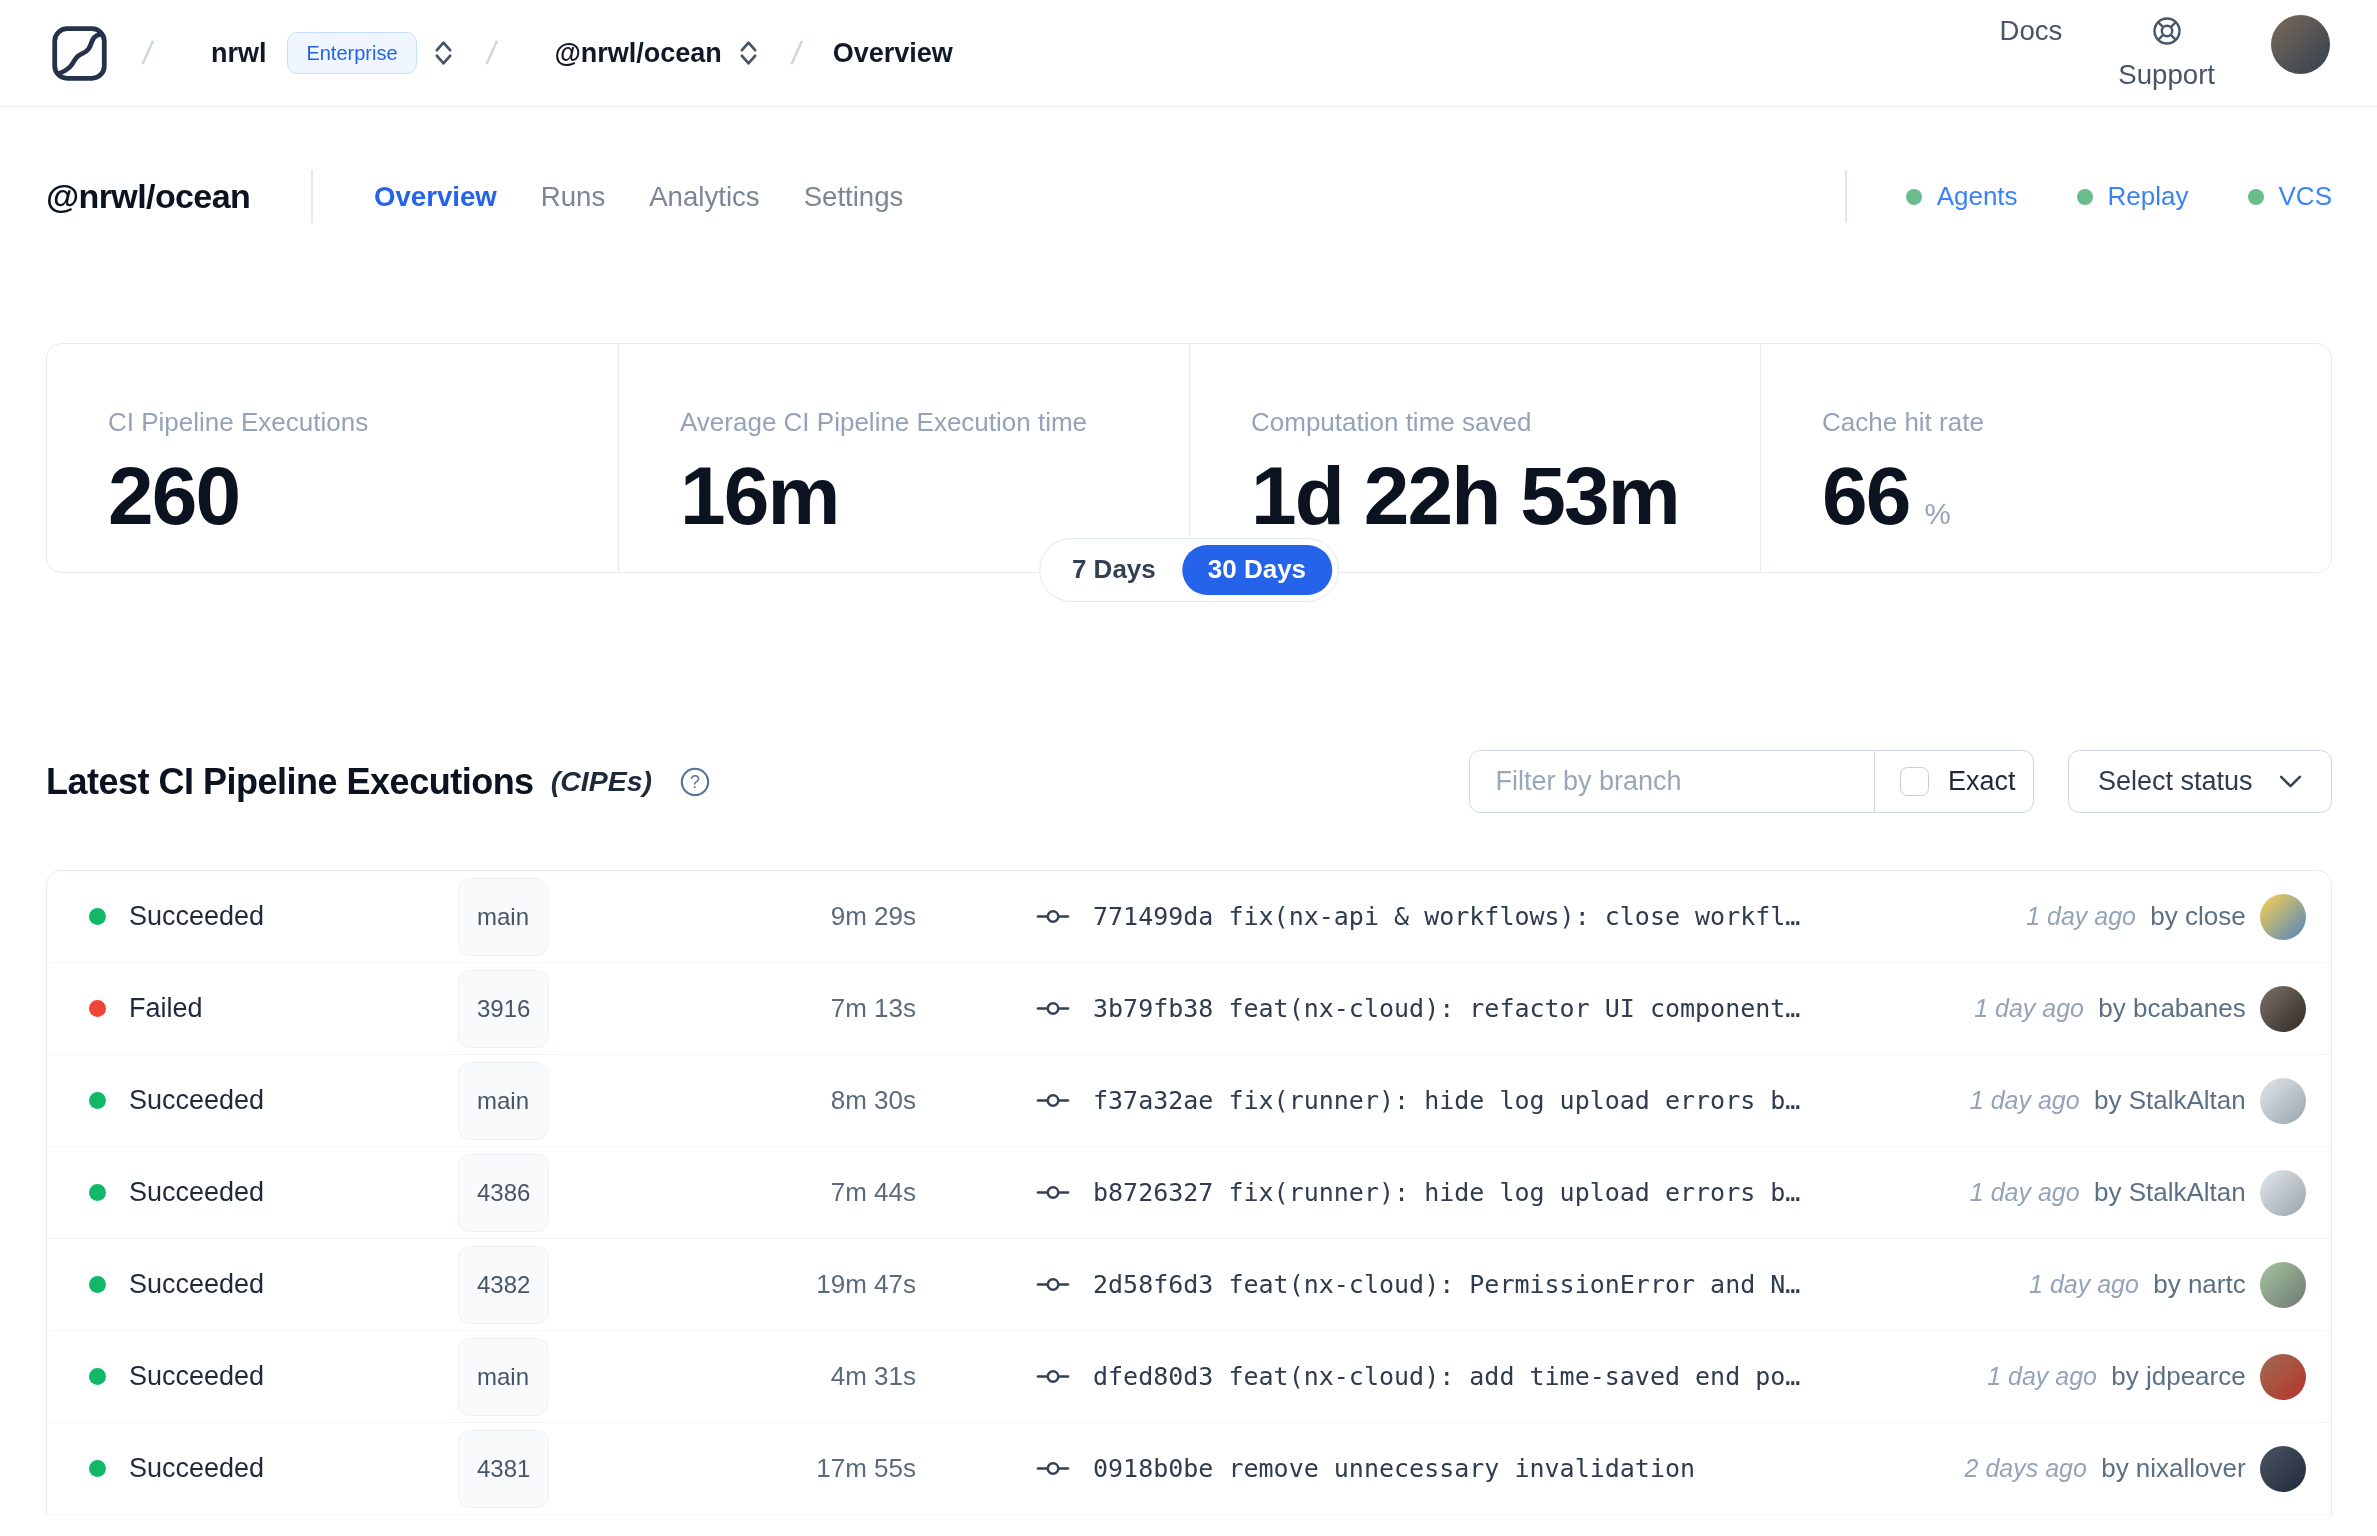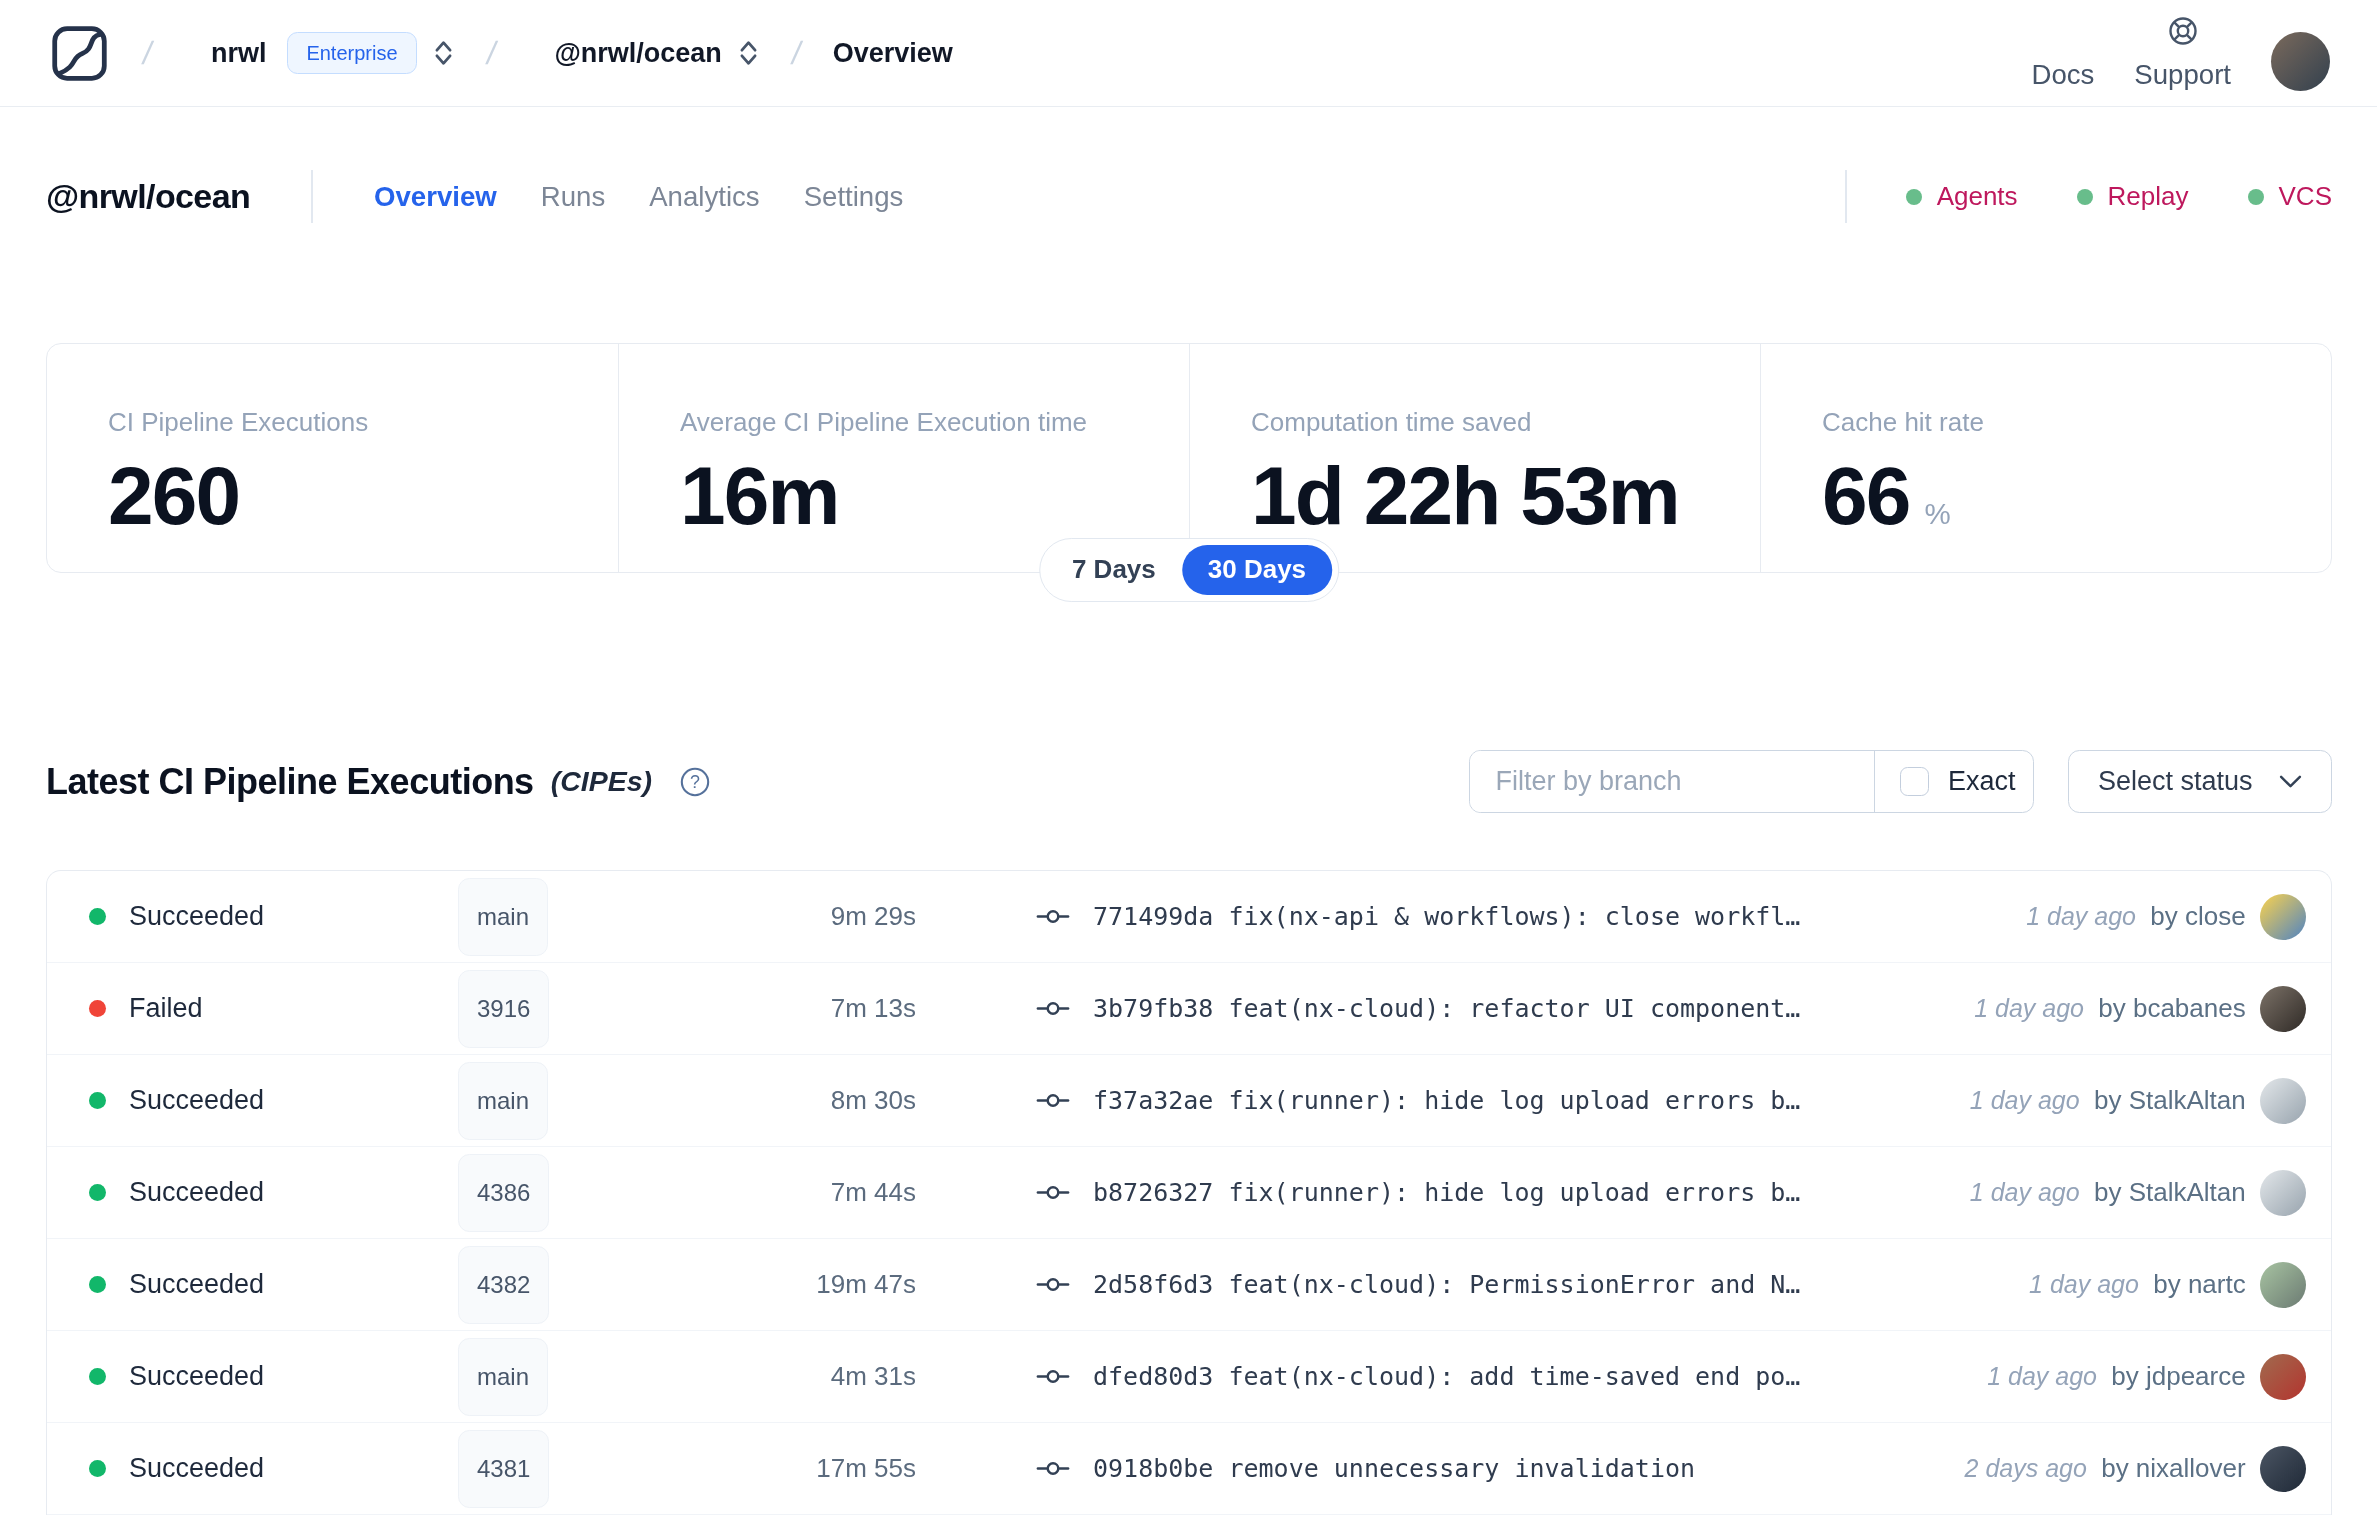--- a/index.html
+++ b/index.html
@@ -10,38 +10,38 @@
   .header { height:107px; display:flex; align-items:center; justify-content:space-between;
     padding:0 48px; border-bottom:1.9px solid #e9edf2; background:#fff; }
   .crumbs { display:flex; align-items:center; }
   .logo { width:63px; height:63px; display:flex; align-items:center; justify-content:center; cursor:pointer; }
   .sep { color:#cbd5e1; font-size:32px; font-weight:300; margin:0 32px; transform:skewX(-10deg); }
   .crumb-name { font-size:27px; font-weight:700; color:#111827;margin-left:27px; }
   .crumb-page { font-size:27px; font-weight:600; color:#111827; }
   .plan-badge { margin-left:21px; background:#eff6ff; border:1.9px solid #c4ddff; color:#2563eb;
     font-size:20px; font-weight:500; padding:8.6px 18px; border-radius:10.5px; }
   .updown { margin-left:15px; display:flex; align-items:center; cursor:pointer; }
-  .hnav { display:flex; align-items:flex-end; gap:40px; }
+  .hnav { display:flex; align-items:flex-start; gap:56px; }
   .hlink { font-size:27.6px; font-weight:500; color:#475569; cursor:pointer; }
   .hlink-group { display:flex; align-items:center; gap:11.4px; cursor:pointer;flex-direction:column; }
   .avatar { border-radius:50%; display:inline-block; }
   .avatar-top { width:59px; height:59px; cursor:pointer; }
 
   
   .main { padding:0 46px; }
   .ws-row { margin-top:63px; display:flex; align-items:center; }
   .ws-title { font-size:34px; font-weight:700; letter-spacing:-0.6px; color:#0b1220; }
   .vdiv { width:1.9px; height:53px; background:#e2e8f0; margin:0 61px; }
   .tabs { display:flex; align-items:center; gap:44px; }
   .tab { font-size:27.6px; font-weight:500; color:#7c8696; cursor:pointer; }
   .tab.active { color:#2563eb; font-weight:600; }
   .features { margin-left:auto; display:flex; align-items:center; gap:59px; }
   .feat { display:flex; align-items:center; gap:15px; cursor:pointer; }
   .feat-dot { width:16px; height:16px; border-radius:50%; }
-  .feat-label { font-size:26px; color:#be185d; }
+  .feat-label { font-size:26px; color:#3b82f6; }
 
   
   .stats { position:relative; margin-top:120px; height:230px; border:1.9px solid #e7ebf1;
     border-radius:15px; display:grid; grid-template-columns:1fr 1fr 1fr 1fr; background:#fff; }
   .stat-cell { padding:63px 0 0 61px; border-left:1.9px solid #e7ebf1; }
   .stat-cell:first-child { border-left:none; }
   .stat-label { font-size:26px; font-weight:500; color:#94a3b8; }
   .stat-value { margin-top:17px; font-size:82px; font-weight:700; letter-spacing:-1.9px;
     color:#0b1220; display:flex; align-items:baseline; gap:15px; line-height:1; }
   .stat-suffix { font-size:29.5px; font-weight:500; color:#94a3b8; letter-spacing:0; }

